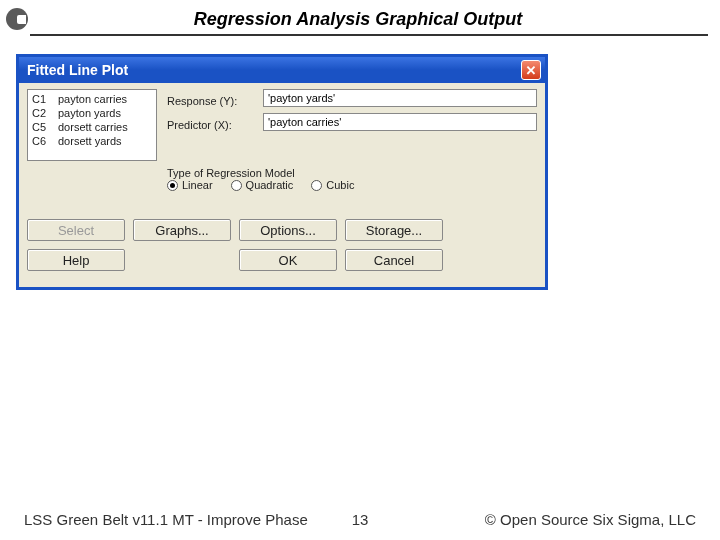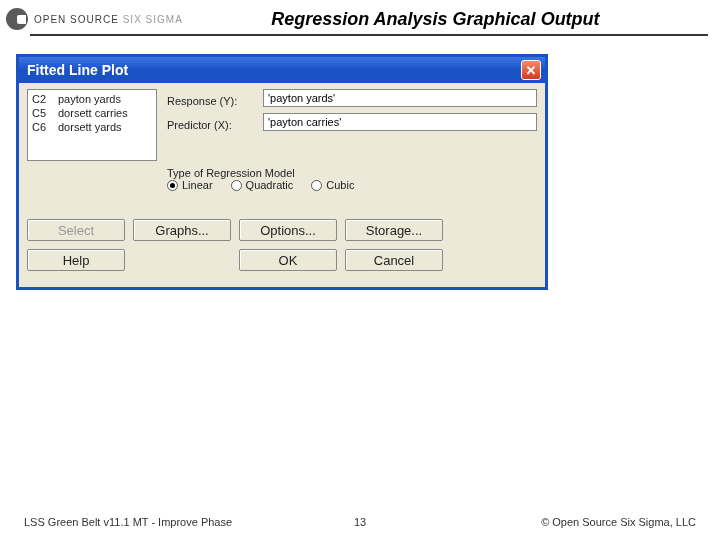--- a/index.html
+++ b/index.html
@@ -129,55 +129,55 @@
     box-shadow: inset 1px 1px 0 #fff;
   }
   .btn.disabled { color: #999; cursor: default; }
   .btn-row .spacer-btn { width: 98px; }
 
   .footer {
     position: absolute;
     left: 0; right: 0; bottom: 12px;
     display: flex;
     align-items: center;
-    font-size: 11px;
+    font-size: 15px;
     color: #333;
     padding: 0 24px;
     justify-content: center;
   }
   .footer .center { position: absolute; left: 50%; transform: translateX(-50%); }
   .footer .right { margin-left: auto; }
 </style>
 </head>
 <body>
 
 <div class="slide-header">
   <div class="logo-wrap">
     <div class="logo-mark"></div>
-    <div class="logo-text">
-      <span>OPEN SOURCE</span>
-      <span class="bold">SIX SIGMA</span>
-    </div>
   </div>
   <div class="slide-title">Regression Analysis Graphical Output</div>
 </div>
 <div class="hr"></div>
 
 <div class="dialog">
   <div class="titlebar">
     <span>Fitted Line Plot</span>
     <span class="spacer"></span>
     <div class="close-btn">
       <span>✕</span>
     </div>
   </div>
   <div class="dlg-body">
     <div class="top-row">
       <div class="col-list">
         <div class="col-list-row">
+          <span class="col-id">C1</span>
+          <span>payton carries</span>
+        </div>
+        <div class="col-list-row">
           <span class="col-id">C2</span>
           <span>payton yards</span>
         </div>
         <div class="col-list-row">
           <span class="col-id">C5</span>
           <span>dorsett carries</span>
         </div>
         <div class="col-list-row">
           <span class="col-id">C6</span>
           <span>dorsett yards</span>

